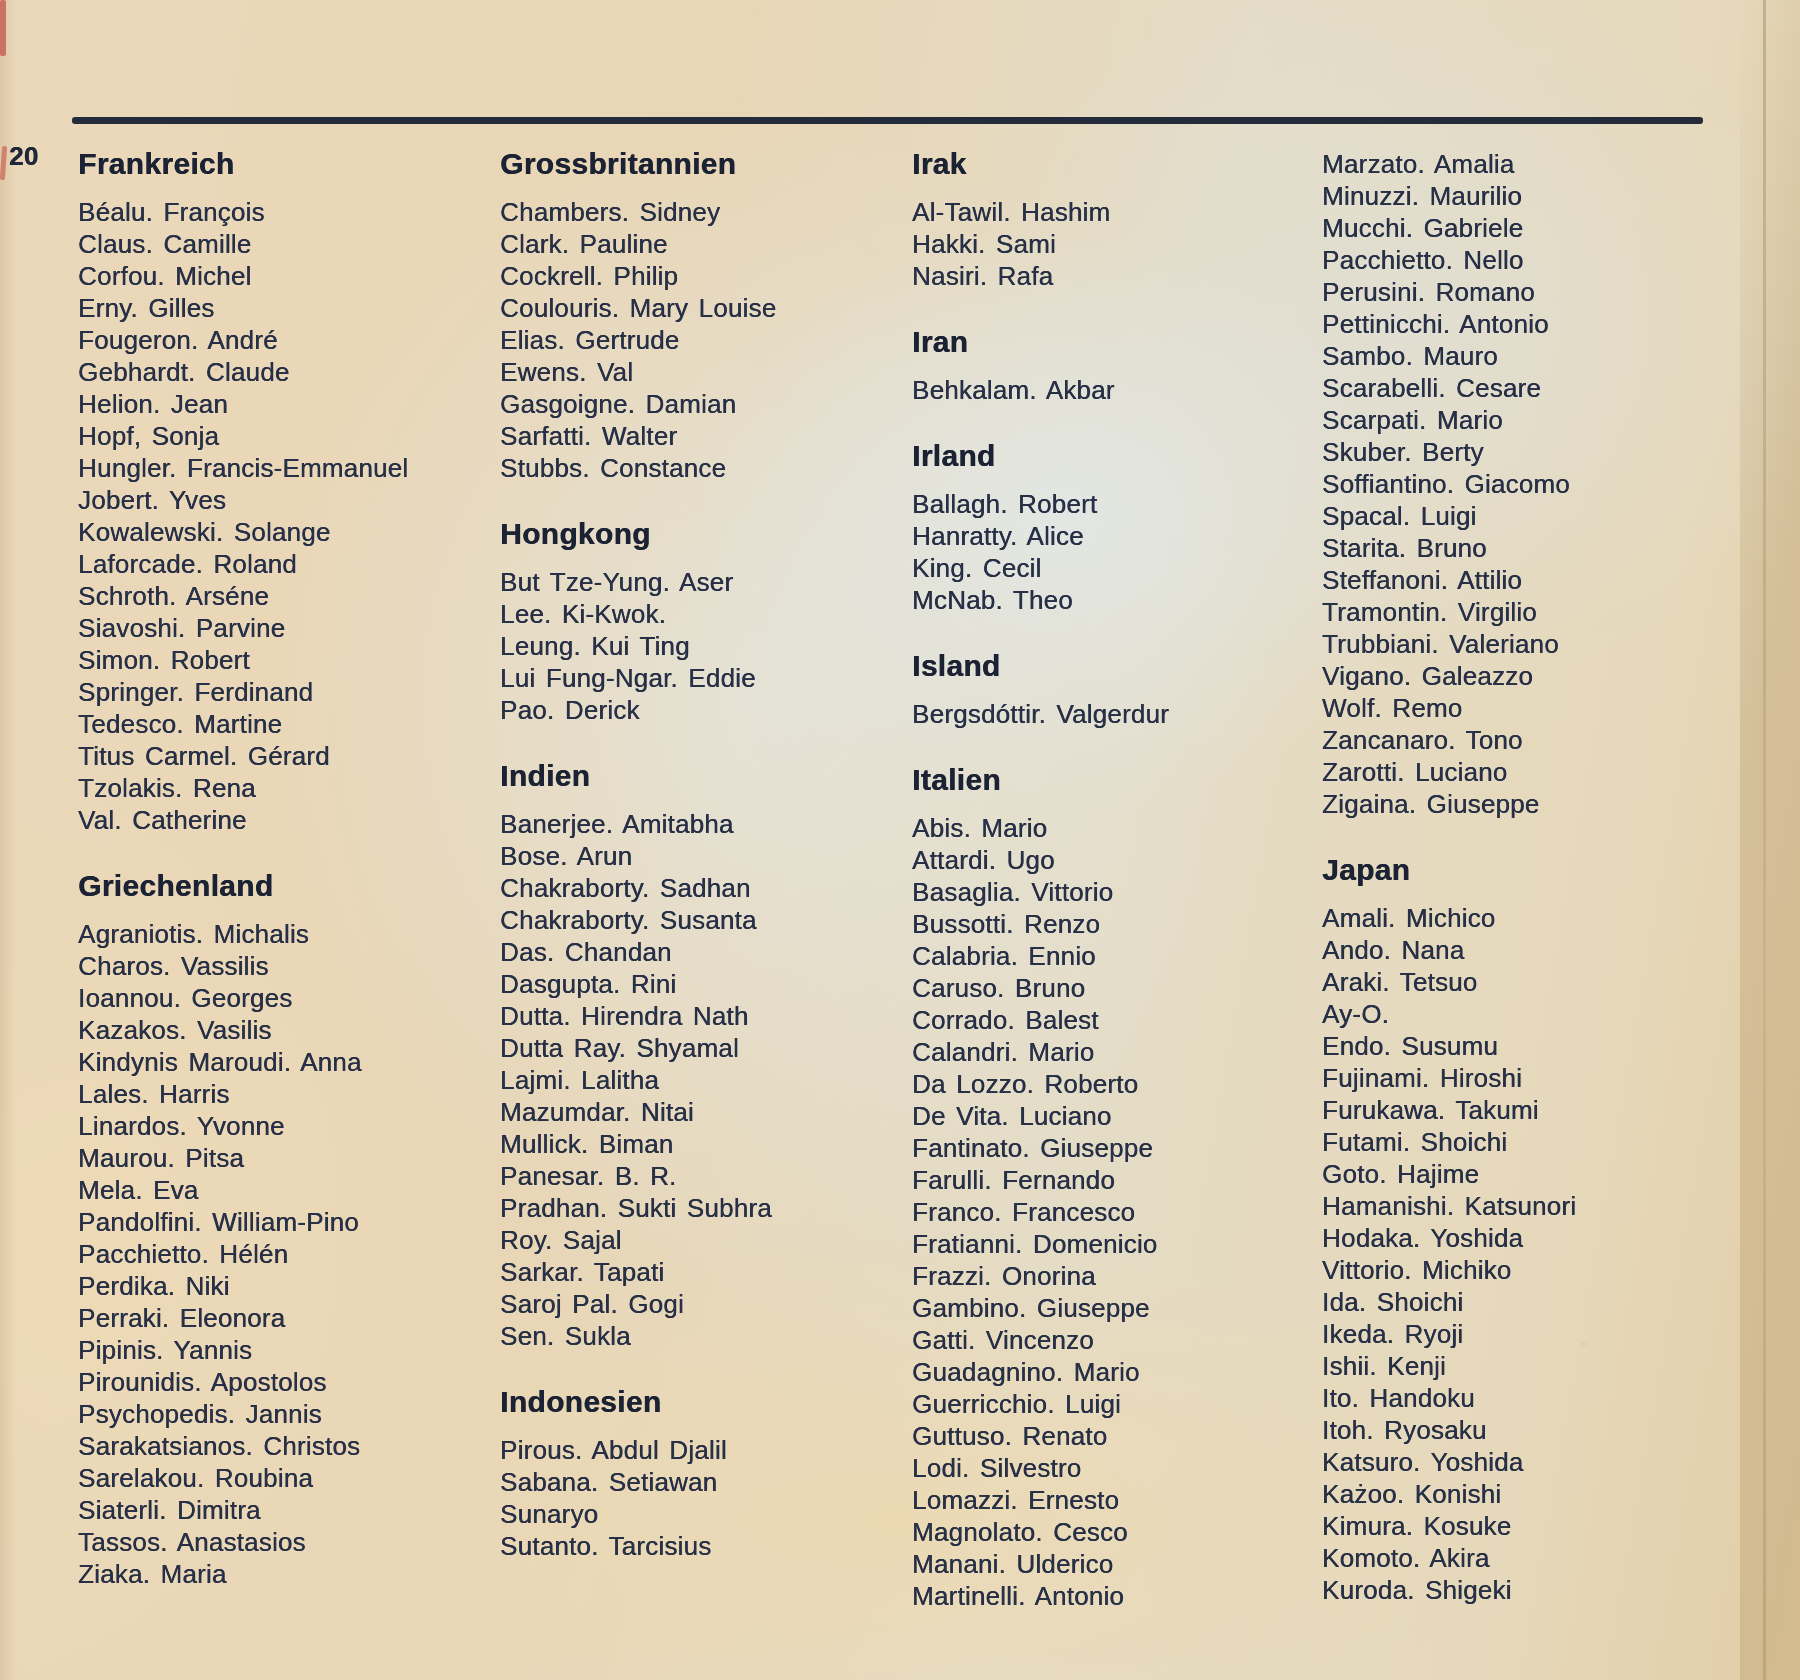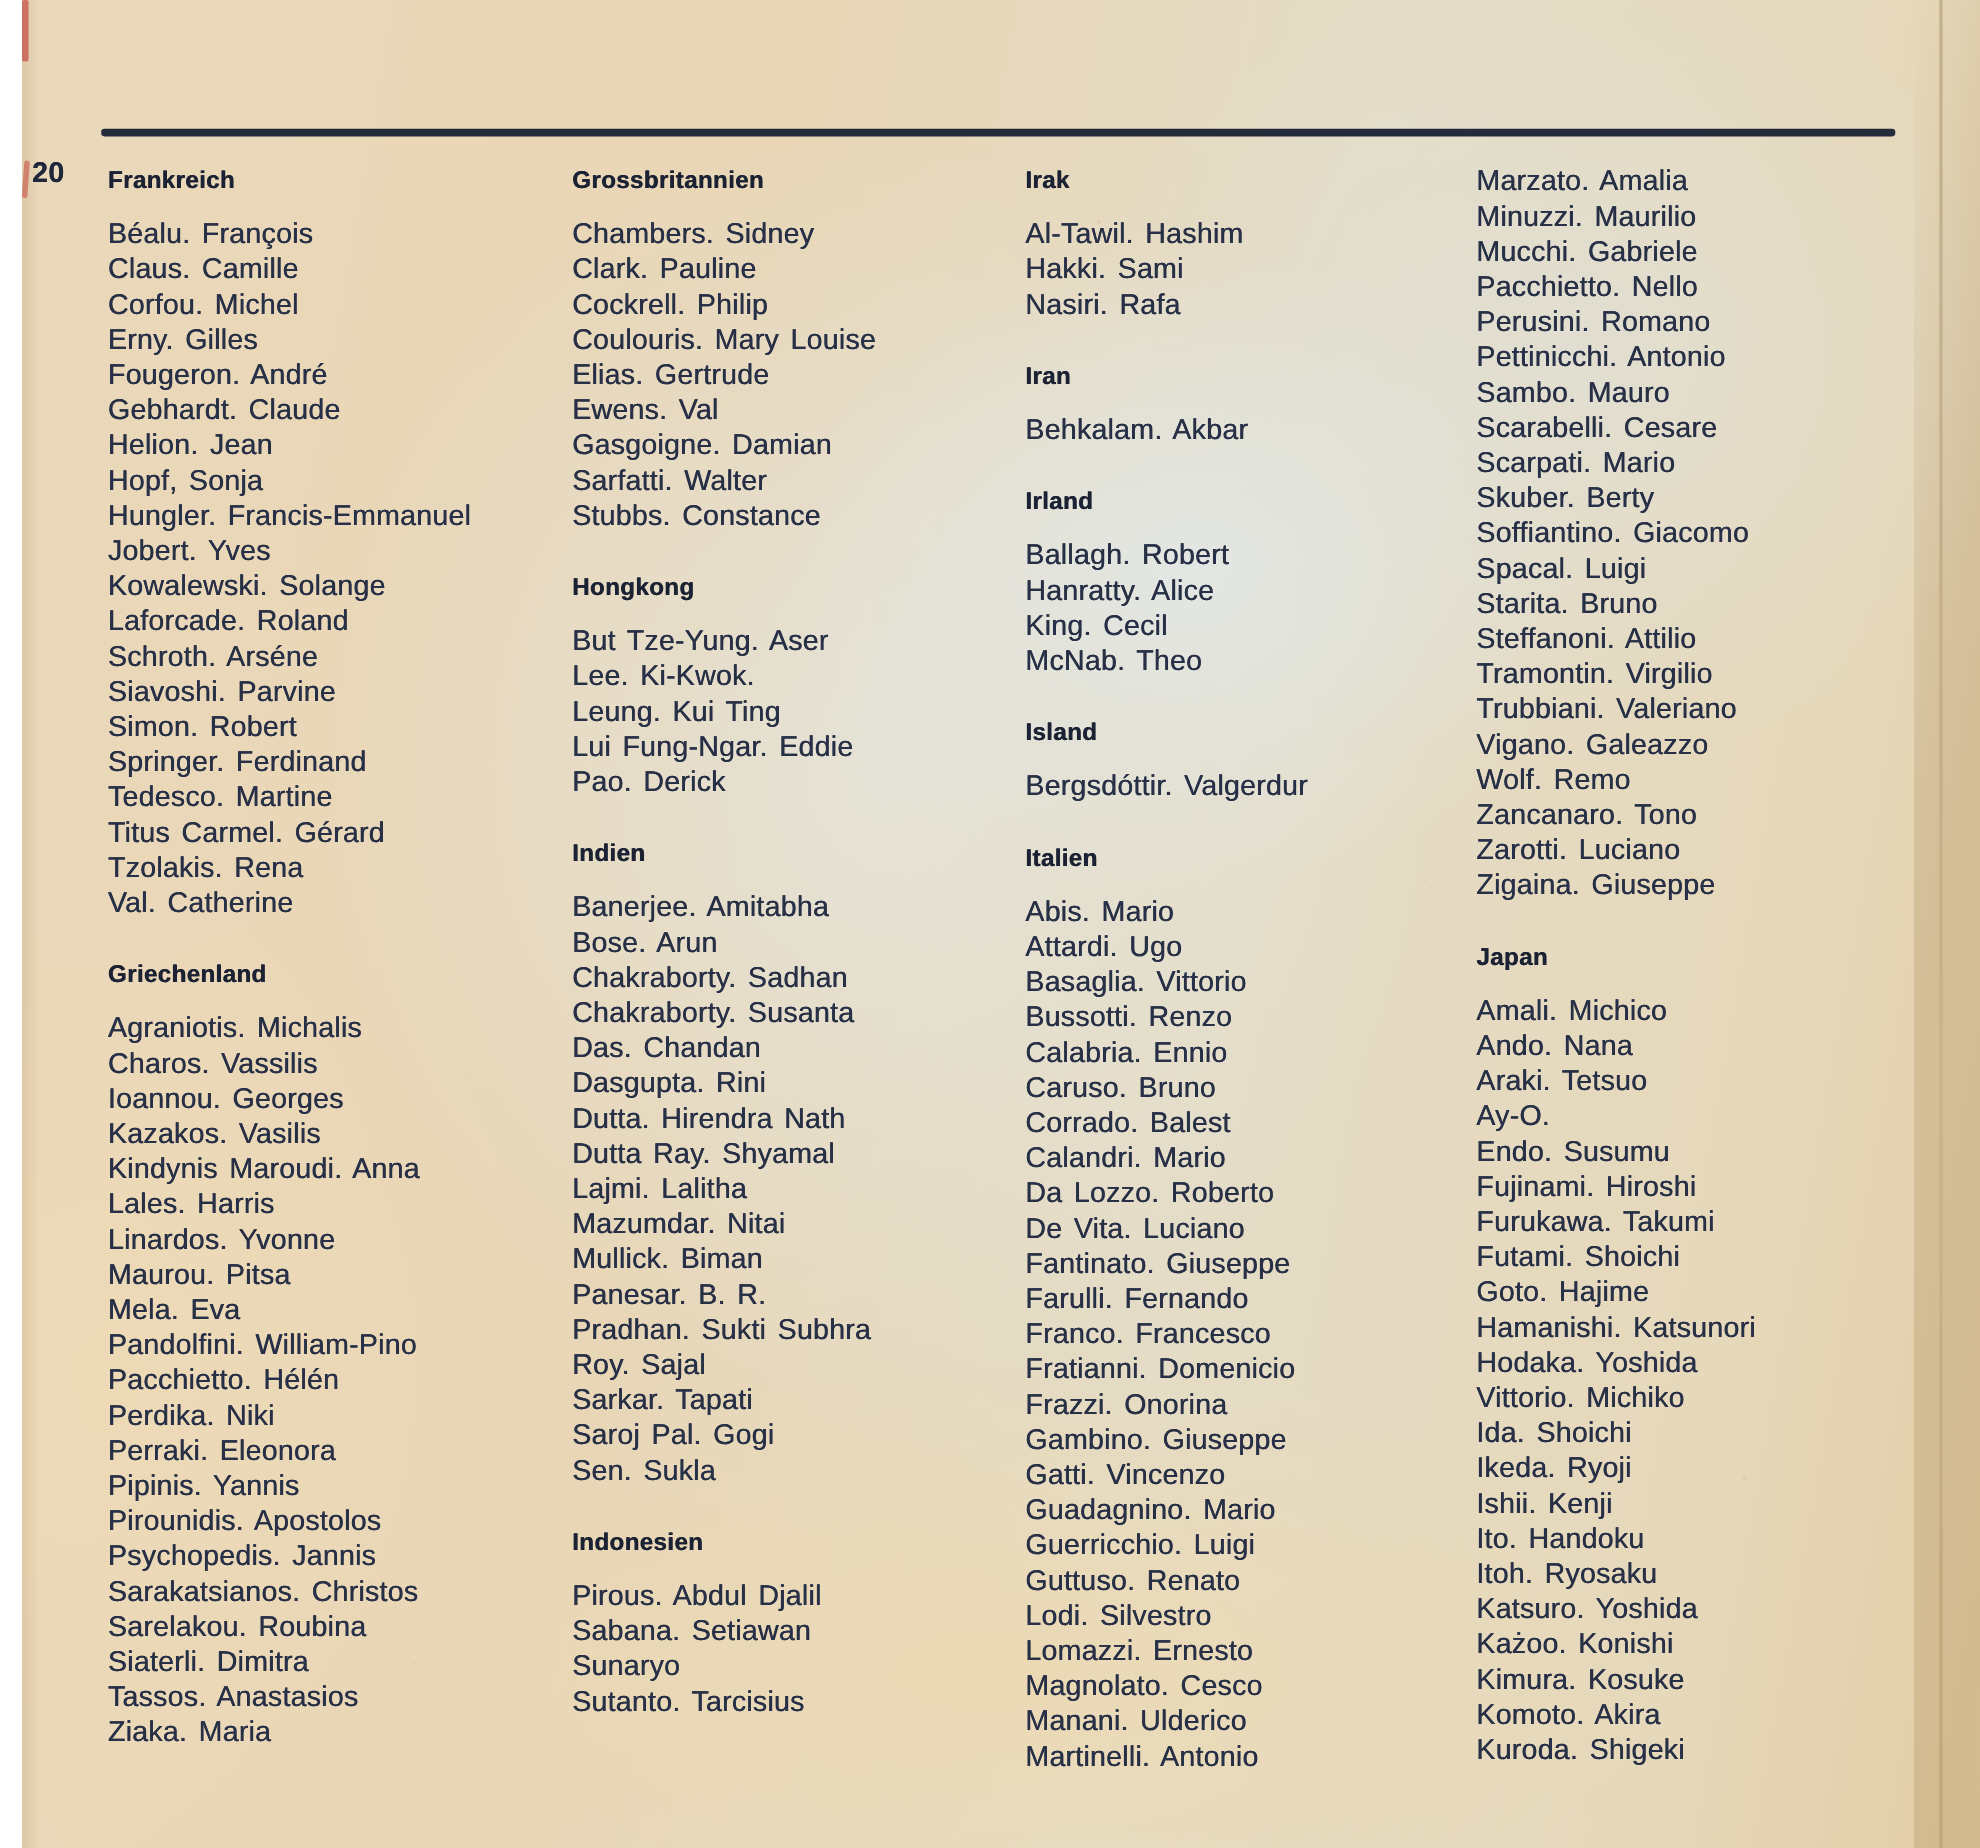--- a/index.html
+++ b/index.html
@@ -10,21 +10,20 @@
   .page{
     position:absolute;inset:0;
     background-color:#e8d6b6;
     background-image:
       radial-gradient(ellipse 520px 420px at 1060px 520px, rgba(226,231,229,.90), rgba(226,231,229,0) 70%),
       radial-gradient(ellipse 700px 800px at 780px 700px,  rgba(228,230,224,.75), rgba(228,230,224,0) 72%),
       radial-gradient(ellipse 620px 520px at 1400px 330px, rgba(223,225,219,.65), rgba(223,225,219,0) 70%),
       radial-gradient(ellipse 800px 380px at 900px 1520px, rgba(237,217,177,.85), rgba(237,217,177,0) 75%),
       radial-gradient(ellipse 500px 650px at 70px 1250px,  rgba(238,218,182,.90), rgba(238,218,182,0) 70%),
       linear-gradient(100deg, #ead8ba 0%, #e8d6b6 35%, #e4dcc6 60%, #e6d8ba 85%, #e2cda6 100%);
-    margin-left: 20px;
   }
   .grain{
     position:absolute;inset:0;pointer-events:none;
     background-image:
       radial-gradient(circle 3px at 12% 22%, rgba(200,150,80,.18) 0 60%, transparent 70%),
       radial-gradient(circle 2px at 33% 64%, rgba(200,150,80,.15) 0 60%, transparent 70%),
       radial-gradient(circle 3px at 55% 12%, rgba(200,150,80,.14) 0 60%, transparent 70%),
       radial-gradient(circle 2px at 72% 48%, rgba(200,150,80,.12) 0 60%, transparent 70%),
       radial-gradient(circle 3px at 88% 80%, rgba(200,150,80,.16) 0 60%, transparent 70%),
       radial-gradient(circle 2px at 20% 90%, rgba(200,150,80,.15) 0 60%, transparent 70%);
@@ -52,21 +51,21 @@
     font-size:26px;font-weight:700;color:#20273a;letter-spacing:.3px;
     text-shadow:.4px 0 0 currentColor;
   }
   .col{position:absolute;top:148px;white-space:nowrap;}
   .col-1{left:78px;}
   .col-2{left:500px;}
   .col-3{left:912px;}
   .col-4{left:1322px;}
   .section{margin-bottom:34px;}
   .heading{
-    font-size:22px;line-height:32px;font-weight:700;color:#1b2233;
+    font-size:30px;line-height:32px;font-weight:700;color:#1b2233;
     letter-spacing:.3px;margin-bottom:16px;text-shadow:.5px 0 0 currentColor;
   }
   .name{
     font-size:26px;line-height:32px;font-weight:400;color:#273046;
     letter-spacing:.2px;word-spacing:3px;text-shadow:.35px 0 0 currentColor;
   }
 </style>
 </head>
 <body>
 

